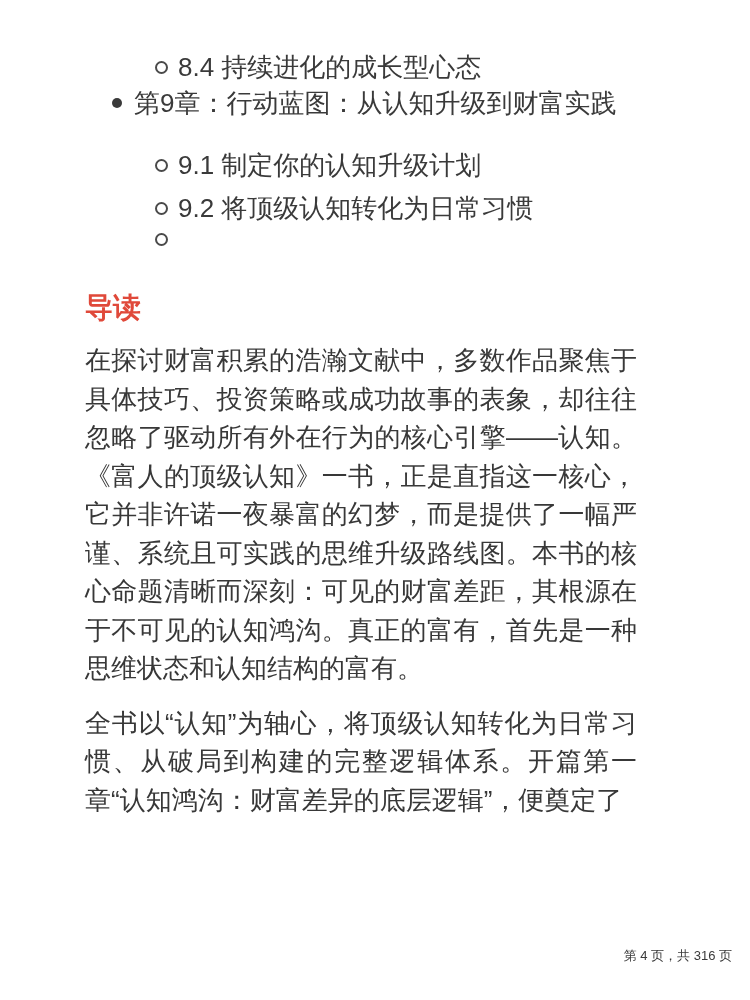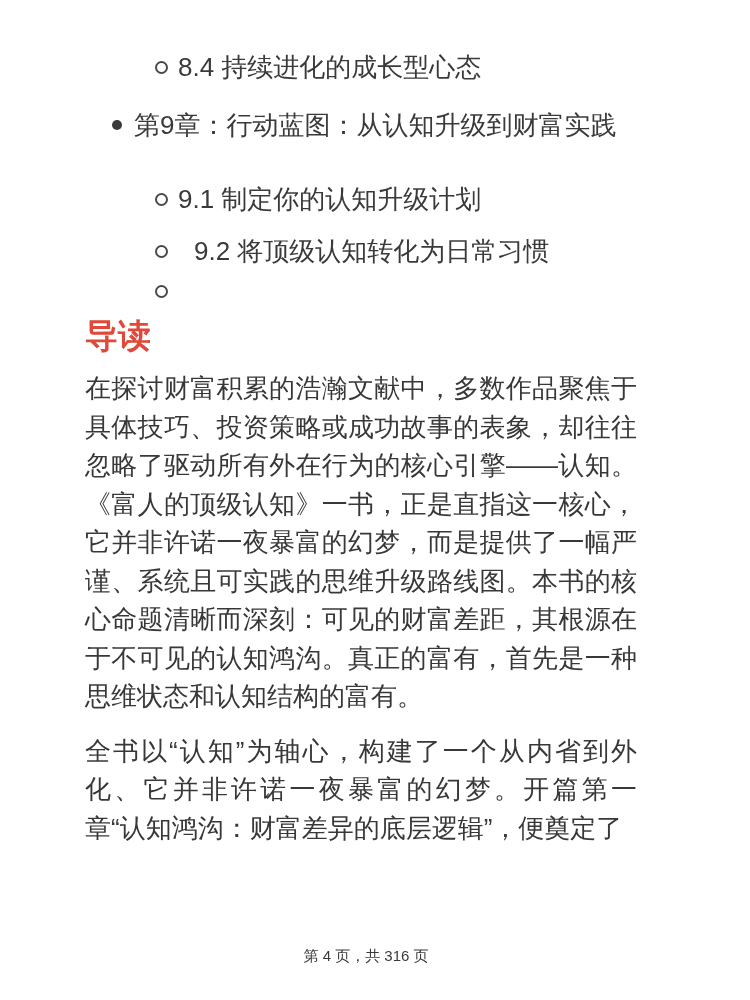--- a/index.html
+++ b/index.html
@@ -24,23 +24,23 @@
   .toc-row {
     display: flex;
     align-items: center;
     font-size: 26px;
     line-height: 36px;
     color: #3a3a3a;
     white-space: nowrap;
   }
   .toc-row.level1 { padding-left: 112px; }
   .toc-row.level2 { padding-left: 155px; }
-  .toc-row.chapter { margin-top: 22px; }
-  .toc-row.first-sub { margin-top: 38px; }
-  .toc-row.sub + .toc-row.sub { margin-top: 16px; gap: 16px; }
+  .toc-row.chapter { }
+  .toc-row.first-sub { margin-top: 26px; }
+  .toc-row.sub + .toc-row.sub { margin-top: 7px; }
 
   .bullet-disc {
     flex: 0 0 auto;
     width: 10px;
     height: 10px;
     border-radius: 50%;
     background: #3a3a3a;
     margin-right: 12px;
   }
   .bullet-circle {
@@ -51,22 +51,22 @@
     border-radius: 50%;
     background: transparent;
     margin-right: 10px;
   }
 
   
   .content {
     padding: 0 82px 0 85px;
   }
   .section-heading {
-    margin: 18px 0 0 0;
-    font-size: 33px;
+    margin: 42px 0 0 0;
+    font-size: 28px;
     line-height: 40px;
     font-weight: bold;
     color: #e0493a;
   }
   .body-paragraph {
     margin: 13px 13px 0 0;
     font-size: 26px;
     line-height: 38.5px;
     color: #383838;
     text-align: justify;
@@ -75,22 +75,22 @@
   .body-paragraph + .body-paragraph {
     margin-top: 16px;
   }
 
   
   .page-footer {
     position: absolute;
     left: 0;
     right: 0;
     top: 946px;
-    text-align: center;
-    font-size: 15px;
+    text-align: right;
+    font-size: 13px;
     line-height: 20px;
     color: #3a3a3a;
   }
 </style>
 </head>
 <body>
 
 <div class="page">
 
   <div class="toc">
@@ -118,18 +118,18 @@
     <div class="toc-row level2 sub">
       <span class="bullet-circle"></span>
     </div>
 
 
   </div>
 
   <div class="content">
     <h2 class="section-heading">导读</h2>
     <p class="body-paragraph">在探讨财富积累的浩瀚文献中，多数作品聚焦于具体技巧、投资策略或成功故事的表象，却往往忽略了驱动所有外在行为的核心引擎——认知。《富人的顶级认知》一书，正是直指这一核心，它并非许诺一夜暴富的幻梦，而是提供了一幅严谨、系统且可实践的思维升级路线图。本书的核心命题清晰而深刻：可见的财富差距，其根源在于不可见的认知鸿沟。真正的富有，首先是一种思维状态和认知结构的富有。</p>
-    <p class="body-paragraph">全书以“认知”为轴心，构建了一个从内省到外化、它并非许诺一夜暴富的幻梦。开篇第一章“认知鸿沟：财富差异的底层逻辑”，便奠定了</p>
+    <p class="body-paragraph">全书以“认知”为轴心，将顶级认知转化为日常习惯、从破局到构建的完整逻辑体系。开篇第一章“认知鸿沟：财富差异的底层逻辑”，便奠定了</p>
   </div>
 
   <div class="page-footer">第 4 页，共 316 页</div>
 
 </div>
 
 </body></html>

